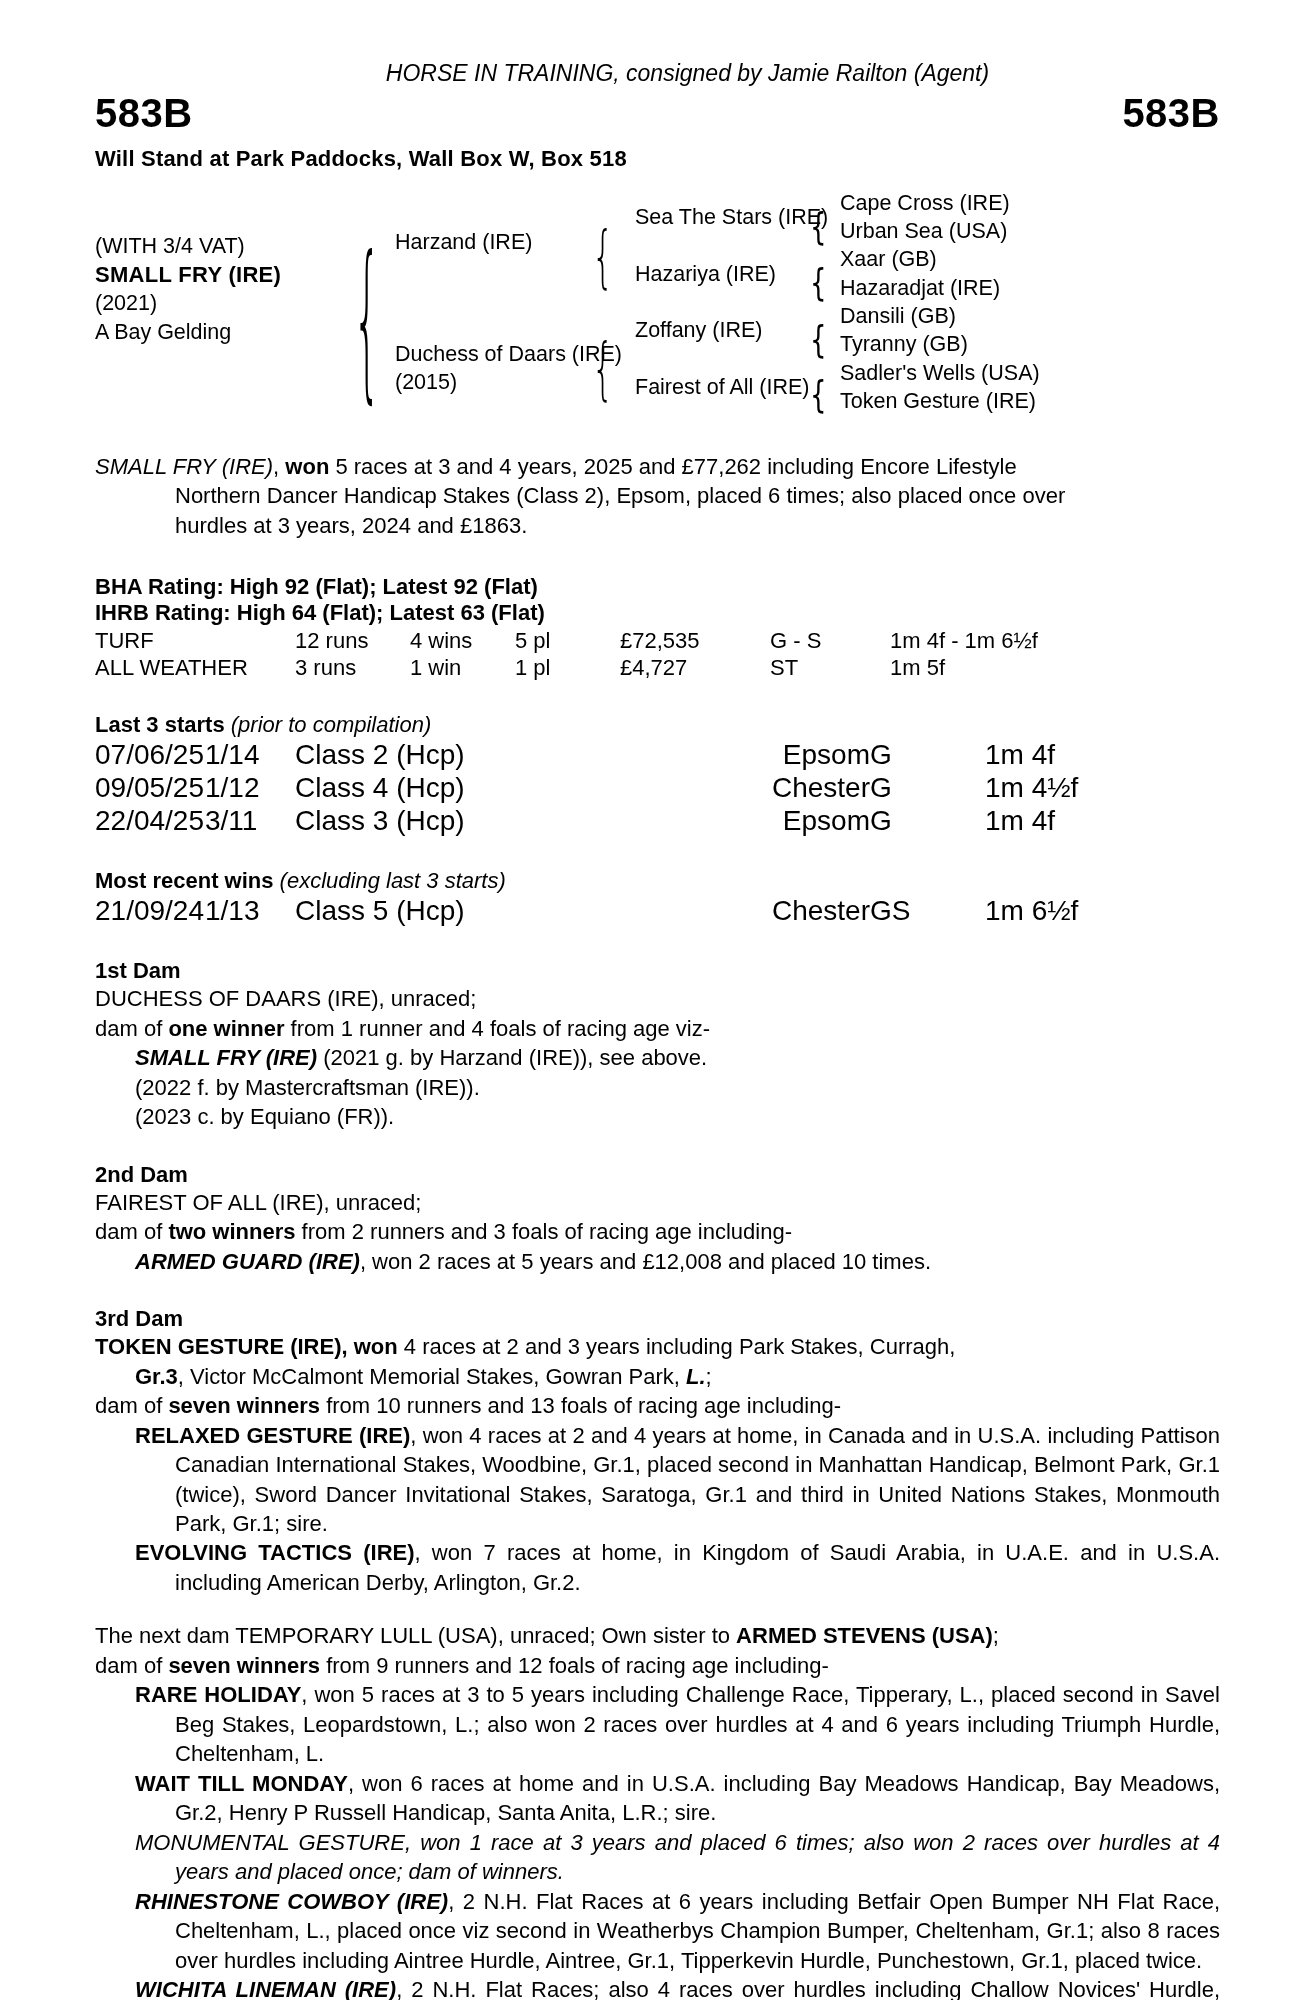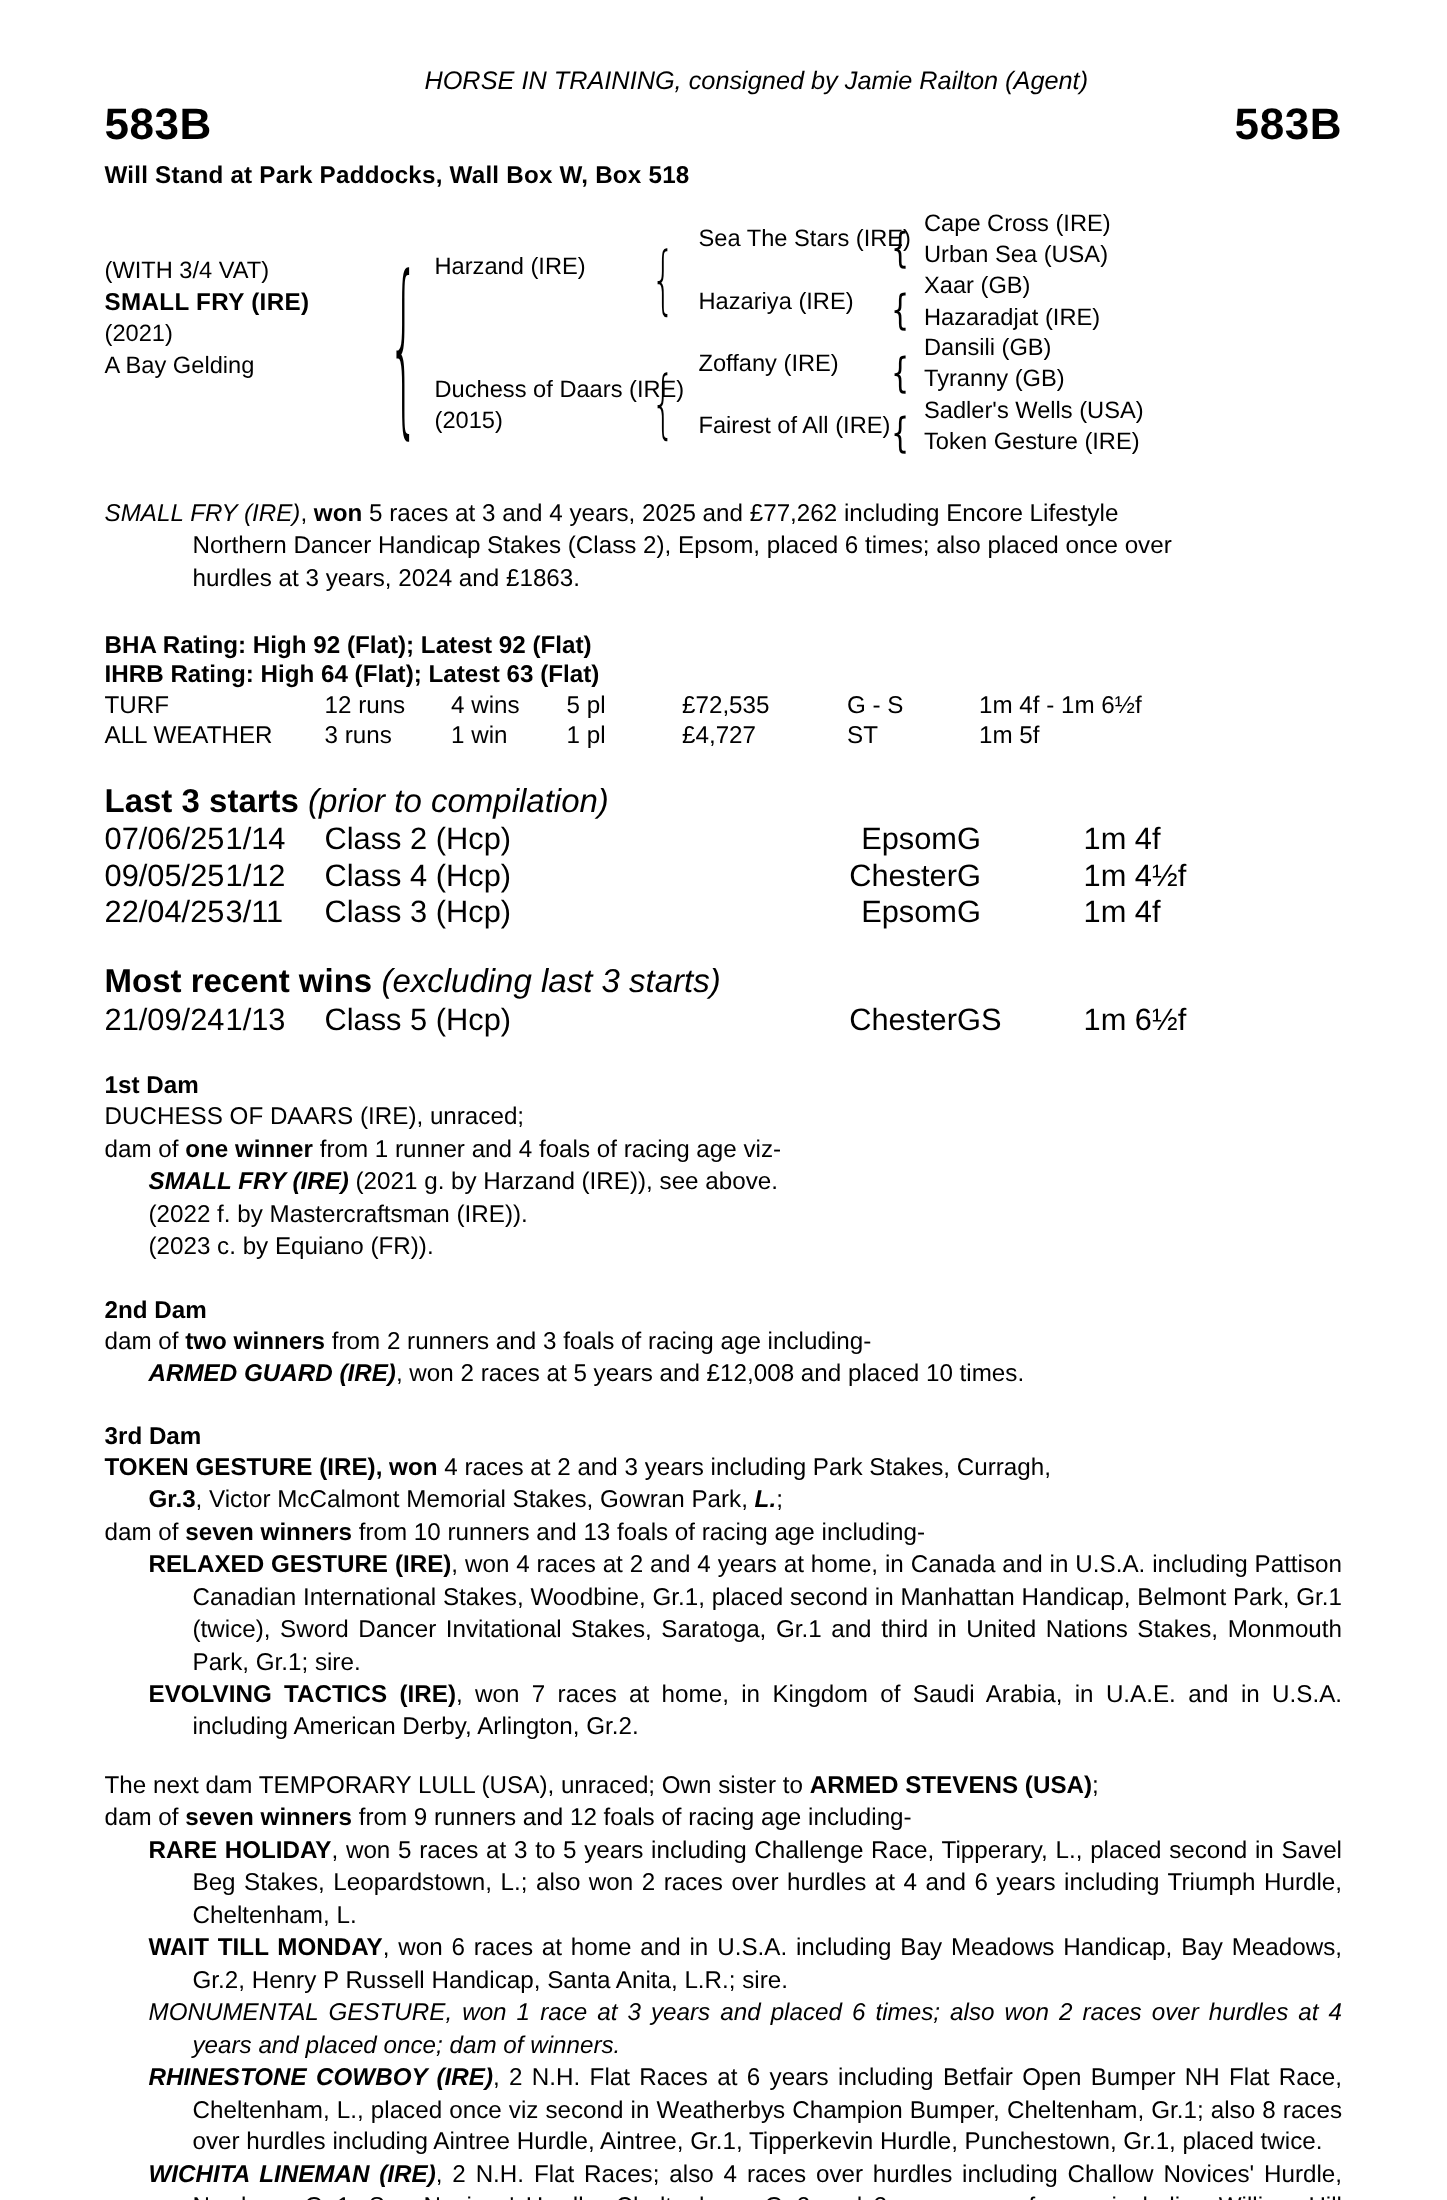--- a/index.html
+++ b/index.html
@@ -116,21 +116,21 @@
   table.stats { border-collapse: collapse; font-size: 22px; margin-top: 2px; }
   table.stats td { padding: 0 0 1px 0; vertical-align: top; white-space: nowrap; }
   .c-disc { width: 200px; }
   .c-runs { width: 115px; }
   .c-wins { width: 105px; }
   .c-pl   { width: 105px; }
   .c-earn { width: 150px; }
   .c-going{ width: 120px; }
   .c-dist { width: 240px; }
 
-  .sect-head { margin-top: 30px; font-size: 30px; }
+  .sect-head { margin-top: 30px; font-size: 22px; }
   .sect-head .b { font-weight: bold; }
   .sect-head .i { font-style: italic; }
 
   table.starts { border-collapse: collapse; font-size: 28px; margin-top: 1px; }
   table.starts td { padding: 0 0 1px 0; white-space: nowrap; vertical-align: top; }
   .s-date { width: 110px; }
   .s-pos  { width: 90px; }
   .s-class{ width: 420px; }
   .s-course{ width: 155px; text-align: right; }
   .s-going{ width: 115px; }
@@ -290,20 +290,21 @@
     <div class="ind1">
       <span>(2022 f. by Mastercraftsman (IRE)).</span>
     </div>
     <div class="ind1">
       <span>(2023 c. by Equiano (FR)).</span>
     </div>
   </div>
 
   <div class="dam-head">2nd Dam</div>
   <div class="body">
+    <div>FAIREST OF ALL (IRE), unraced;</div>
     <div>
       <span>dam of </span><span class="bold">two winners</span><span> from 2 runners and 3 foals of racing age including-</span>
     </div>
     <div class="ind1">
       <span class="ital bold">ARMED GUARD (IRE)</span><span>, won 2 races at 5 years and £12,008 and placed 10 times.</span>
     </div>
   </div>
 
   <div class="dam-head">3rd Dam</div>
   <div class="body">

